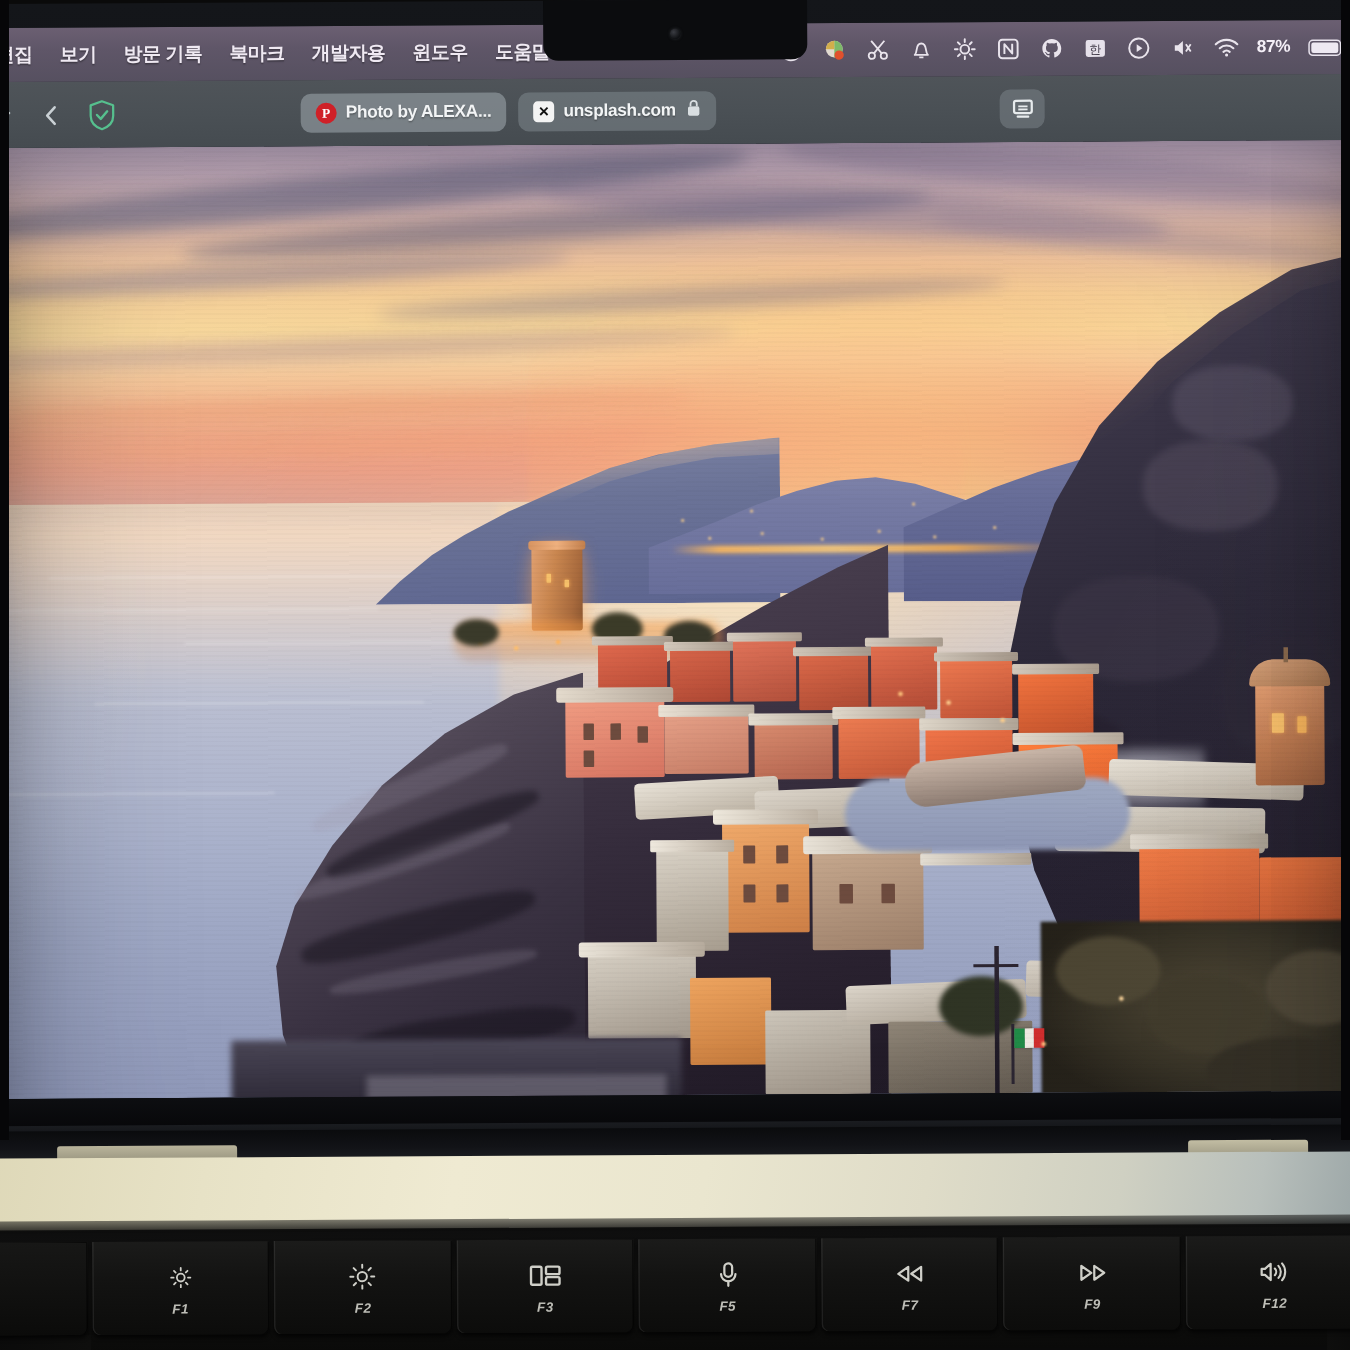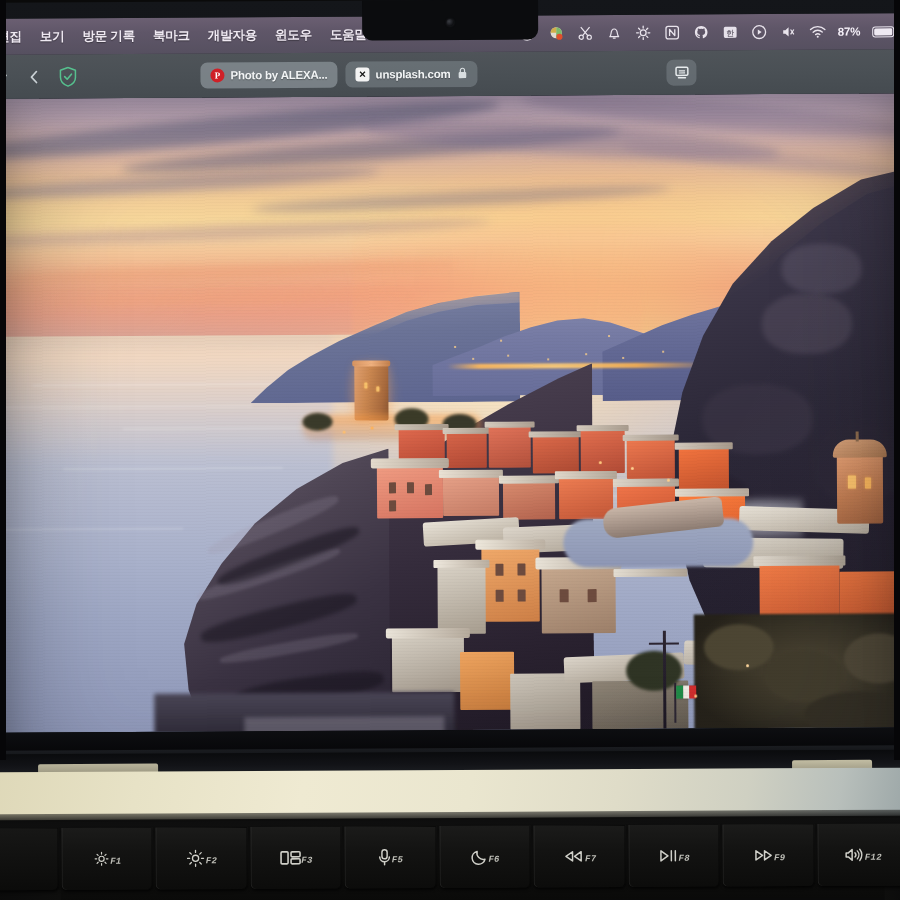--- a/index.html
+++ b/index.html
@@ -303,23 +303,23 @@
     background:linear-gradient(100deg,#ded8b8 0%,#e7e2c6 16%,#efead2 34%,#eae6cf 52%,
       #dfdcc8 68%, #cfd0c2 82%, #b8bfbb 92%, #9aa5a6 100%); }
   #deck-shadow { position:absolute; left:0; top:60px; width:920px; height:10px;
     background:linear-gradient(180deg,rgba(30,30,28,.55),rgba(10,10,10,.95)); }
   #keydeck { position:absolute; left:0; top:68px; width:920px; height:80px;
     background:linear-gradient(180deg,#0e0e0e 0%,#121211 35%,#0a0a09 100%); }
   #fnrow { position:absolute; left:0; top:74px; width:920px; height:74px;
     display:flex; align-items:flex-start; }
   .fkey { position:relative; flex:1; height:62px; margin:0 1.5px;
     background:linear-gradient(180deg,#1b1b1a 0%,#131312 40%,#0c0c0b 100%);
-    border-radius:0 0 5px 5px; display:flex; flex-direction:row; align-items:center;
+    border-radius:0 0 5px 5px; display:flex; flex-direction:column; align-items:center;
     justify-content:center; box-shadow: inset 1px 0 0 rgba(255,255,255,.08),
-      inset -1px 0 0 rgba(0,0,0,.6), 0 2px 3px rgba(0,0,0,.7); font-family: Liberation Mono, monospace; }
+      inset -1px 0 0 rgba(0,0,0,.6), 0 2px 3px rgba(0,0,0,.7); }
   .fkey .gl { color:#cfcfc8; height:22px; display:flex; align-items:center; justify-content:center; }
   .fkey .lb { color:#bdbdb6; font-size:9px; font-style:italic; font-weight:700;
     margin-top:5px; letter-spacing:.3px; }
   #base-left-edge { position:absolute; left:0; top:68px; width:70px; height:80px;
     background:linear-gradient(90deg,#0a0a0a,#0e0e0d); }
   #base-right-edge { position:absolute; right:0; top:68px; width:26px; height:80px;
     background:linear-gradient(270deg,#0a0a0a,#0e0e0d); }
 
   
   #surround-l { position:absolute; left:0; top:0; width:6px; height:760px; background:#060608; z-index:9; }
@@ -734,48 +734,31 @@
         <span class="gl">
           <svg width="14" height="18" viewBox="0 0 14 18">
               <rect x="4.4" y="1.4" width="5.2" height="9" rx="2.6" fill="none" stroke="currentColor" stroke-width="1.5"></rect>
               <path d="M2.2 8.6a4.8 4.8 0 0 0 9.6 0" fill="none" stroke="currentColor" stroke-width="1.5" stroke-linecap="round"></path>
               <path d="M7 13.4v3" stroke="currentColor" stroke-width="1.5" stroke-linecap="round"></path>
             </svg>
         </span>
         <span class="lb">F5</span>
       </div>
 
-      <div class="fkey">
-        <span class="gl">
-          <svg width="18" height="18" viewBox="0 0 18 18">
-              <path d="M14.4 11.4A6.4 6.4 0 0 1 6.6 3.6a6.5 6.5 0 1 0 7.8 7.8z" fill="none" stroke="currentColor" stroke-width="1.5" stroke-linejoin="round"></path>
-            </svg>
-        </span>
-        <span class="lb">F6</span>
-      </div>
 
       <div class="fkey">
         <span class="gl">
           <svg width="22" height="14" viewBox="0 0 22 14">
               <path d="M10 2.4v9.2L3.4 7z" fill="none" stroke="currentColor" stroke-width="1.5" stroke-linejoin="round"></path>
               <path d="M18.6 2.4v9.2L12 7z" fill="none" stroke="currentColor" stroke-width="1.5" stroke-linejoin="round"></path>
             </svg>
         </span>
         <span class="lb">F7</span>
       </div>
 
-      <div class="fkey">
-        <span class="gl">
-          <svg width="20" height="14" viewBox="0 0 20 14">
-              <path d="M2.4 2v10l7-5z" fill="none" stroke="currentColor" stroke-width="1.5" stroke-linejoin="round"></path>
-              <path d="M12.8 2v10M16.8 2v10" stroke="currentColor" stroke-width="1.5" stroke-linecap="round"></path>
-            </svg>
-        </span>
-        <span class="lb">F8</span>
-      </div>
 
       <div class="fkey">
         <span class="gl">
           <svg width="22" height="14" viewBox="0 0 22 14">
               <path d="M3.4 2.4v9.2L10 7z" fill="none" stroke="currentColor" stroke-width="1.5" stroke-linejoin="round"></path>
               <path d="M12 2.4v9.2L18.6 7z" fill="none" stroke="currentColor" stroke-width="1.5" stroke-linejoin="round"></path>
             </svg>
         </span>
         <span class="lb">F9</span>
       </div>

